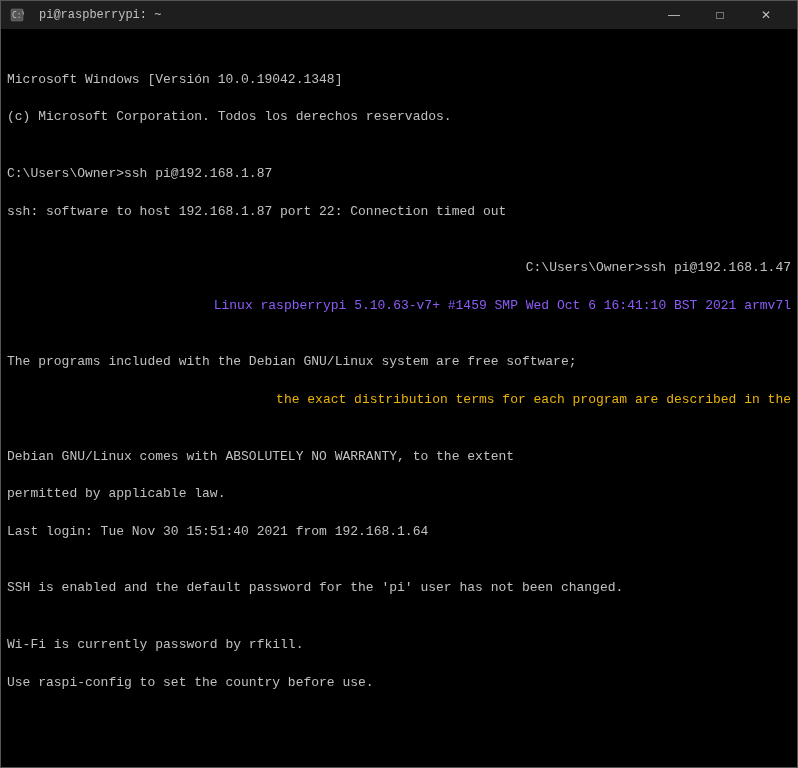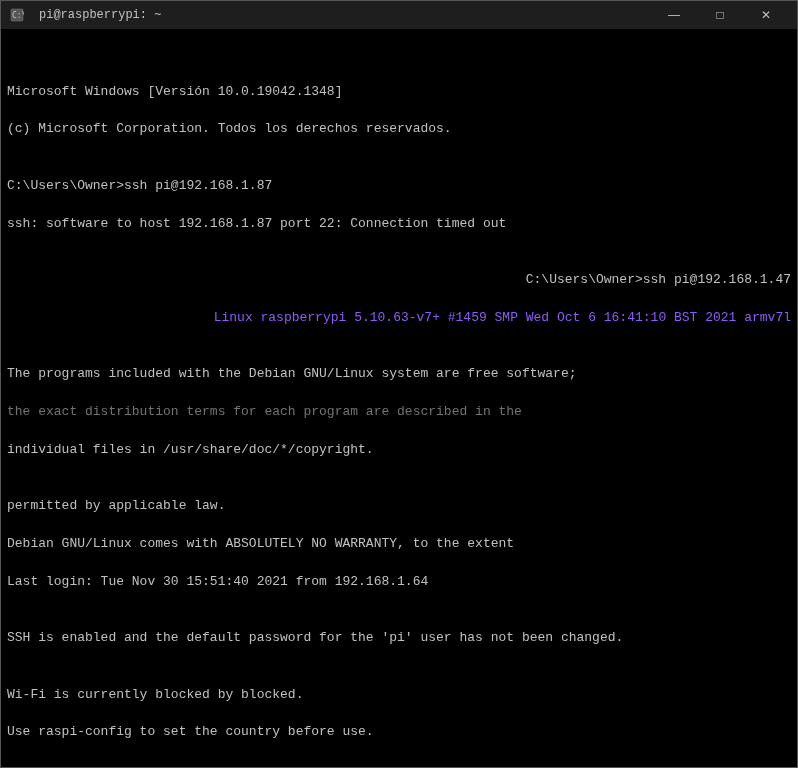--- a/index.html
+++ b/index.html
@@ -75,21 +75,21 @@
       font-size: 12px;
       cursor: pointer;
       display: flex;
       align-items: center;
       justify-content: center;
     }
 
     .terminal-body {
       background: #000000;
       flex: 1;
-      padding: 16px 6px;
+      padding: 4px 6px;
       overflow: hidden;
       color: #c0c0c0;
       line-height: 1.45;
       white-space: pre-wrap;
       font-size: 13px;
     }
 
     .line {
       display: block;
       white-space: pre;
@@ -122,30 +122,29 @@
   <span class="line" style="color: rgb(192, 192, 192);">Microsoft Windows [Versión 10.0.19042.1348]</span>
 <span class="line" style="color: rgb(192, 192, 192);">(c) Microsoft Corporation. Todos los derechos reservados.</span>
 <span class="line" style="color: rgb(192, 192, 192);"></span>
 <span class="line" style="color: rgb(192, 192, 192);">C:\Users\Owner&gt;ssh pi@192.168.1.87</span>
 <span class="line" style="color: rgb(192, 192, 192);">ssh: software to host 192.168.1.87 port 22: Connection timed out</span>
 <span class="line" style="color: rgb(192, 192, 192);"></span>
 <span class="line" style="color: rgb(192, 192, 192); text-align: right;">C:\Users\Owner&gt;ssh pi@192.168.1.47</span>
 <span class="line" style="color: #8b5cf6; text-align: right;">Linux raspberrypi 5.10.63-v7+ #1459 SMP Wed Oct 6 16:41:10 BST 2021 armv7l</span>
 <span class="line" style="color: rgb(192, 192, 192);"></span>
 <span class="line" style="color: rgb(192, 192, 192);">The programs included with the Debian GNU/Linux system are free software;</span>
-<span class="line" style="color: #737373;">the exact distribution terms for each program are described in the</span>
-<span class="line" style="color: rgb(192, 192, 192);">individual files in /usr/share/doc/*/copyright.</span>
+<span class="line" style="color: #eab308; text-align: right;">the exact distribution terms for each program are described in the</span>
 <span class="line" style="color: rgb(192, 192, 192);"></span>
+<span class="line" style="color: rgb(192, 192, 192);">Debian GNU/Linux comes with ABSOLUTELY NO WARRANTY, to the extent</span>
 <span class="line" style="color: rgb(192, 192, 192);">permitted by applicable law.</span>
-<span class="line" style="color: rgb(192, 192, 192);">Debian GNU/Linux comes with ABSOLUTELY NO WARRANTY, to the extent</span>
 <span class="line" style="color: rgb(192, 192, 192);">Last login: Tue Nov 30 15:51:40 2021 from 192.168.1.64</span>
 <span class="line" style="color: rgb(192, 192, 192);"></span>
 <span class="line" style="color: rgb(192, 192, 192);">SSH is enabled and the default password for the 'pi' user has not been changed.</span>
 <span class="line" style="color: rgb(192, 192, 192);"></span>
-<span class="line" style="color: rgb(192, 192, 192);">Wi-Fi is currently blocked by blocked.</span>
+<span class="line" style="color: rgb(192, 192, 192);">Wi-Fi is currently password by rfkill.</span>
 <span class="line" style="color: rgb(192, 192, 192);">Use raspi-config to set the country before use.</span>
 <span class="line" style="color: rgb(192, 192, 192);"></span>
 
 
 
 
 
 
 
 

